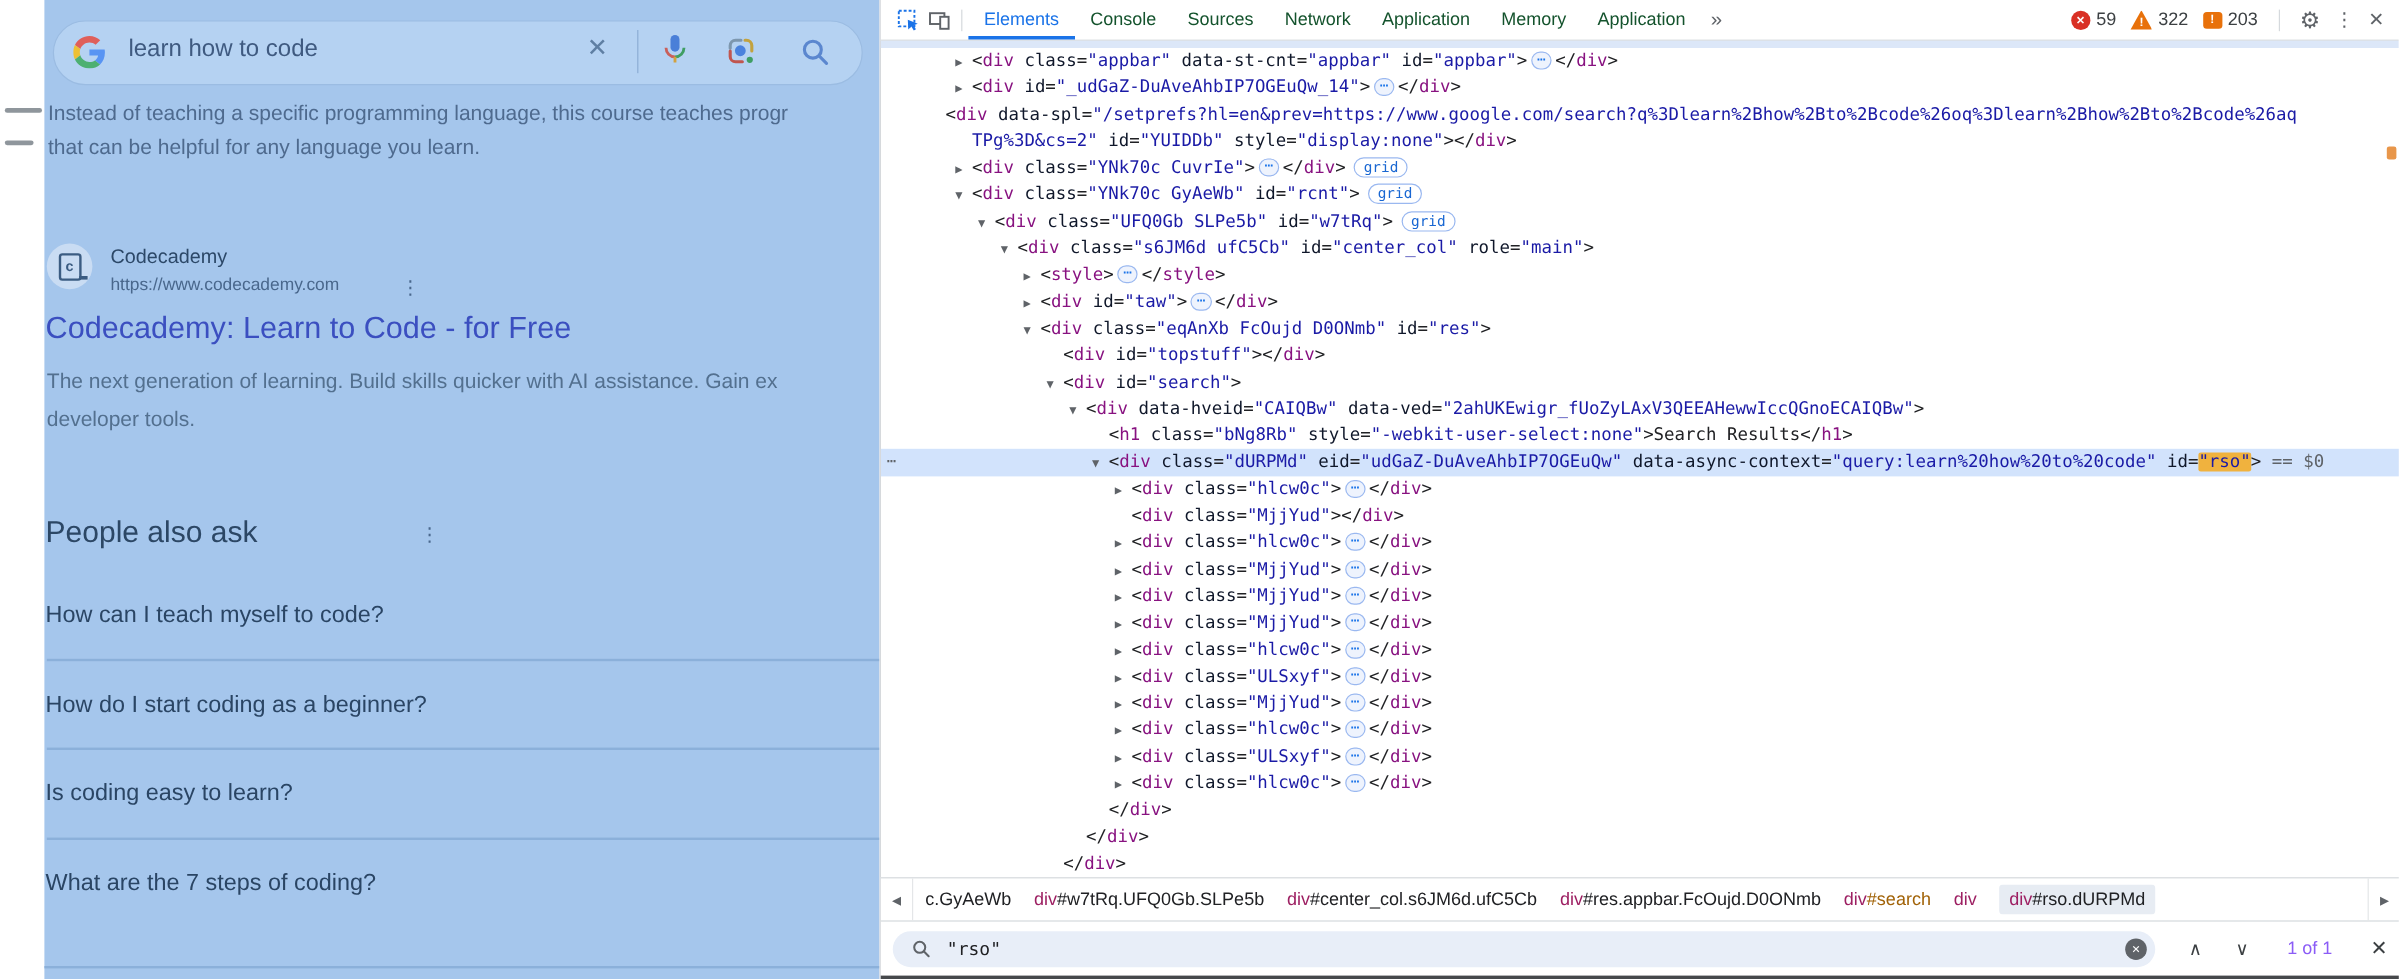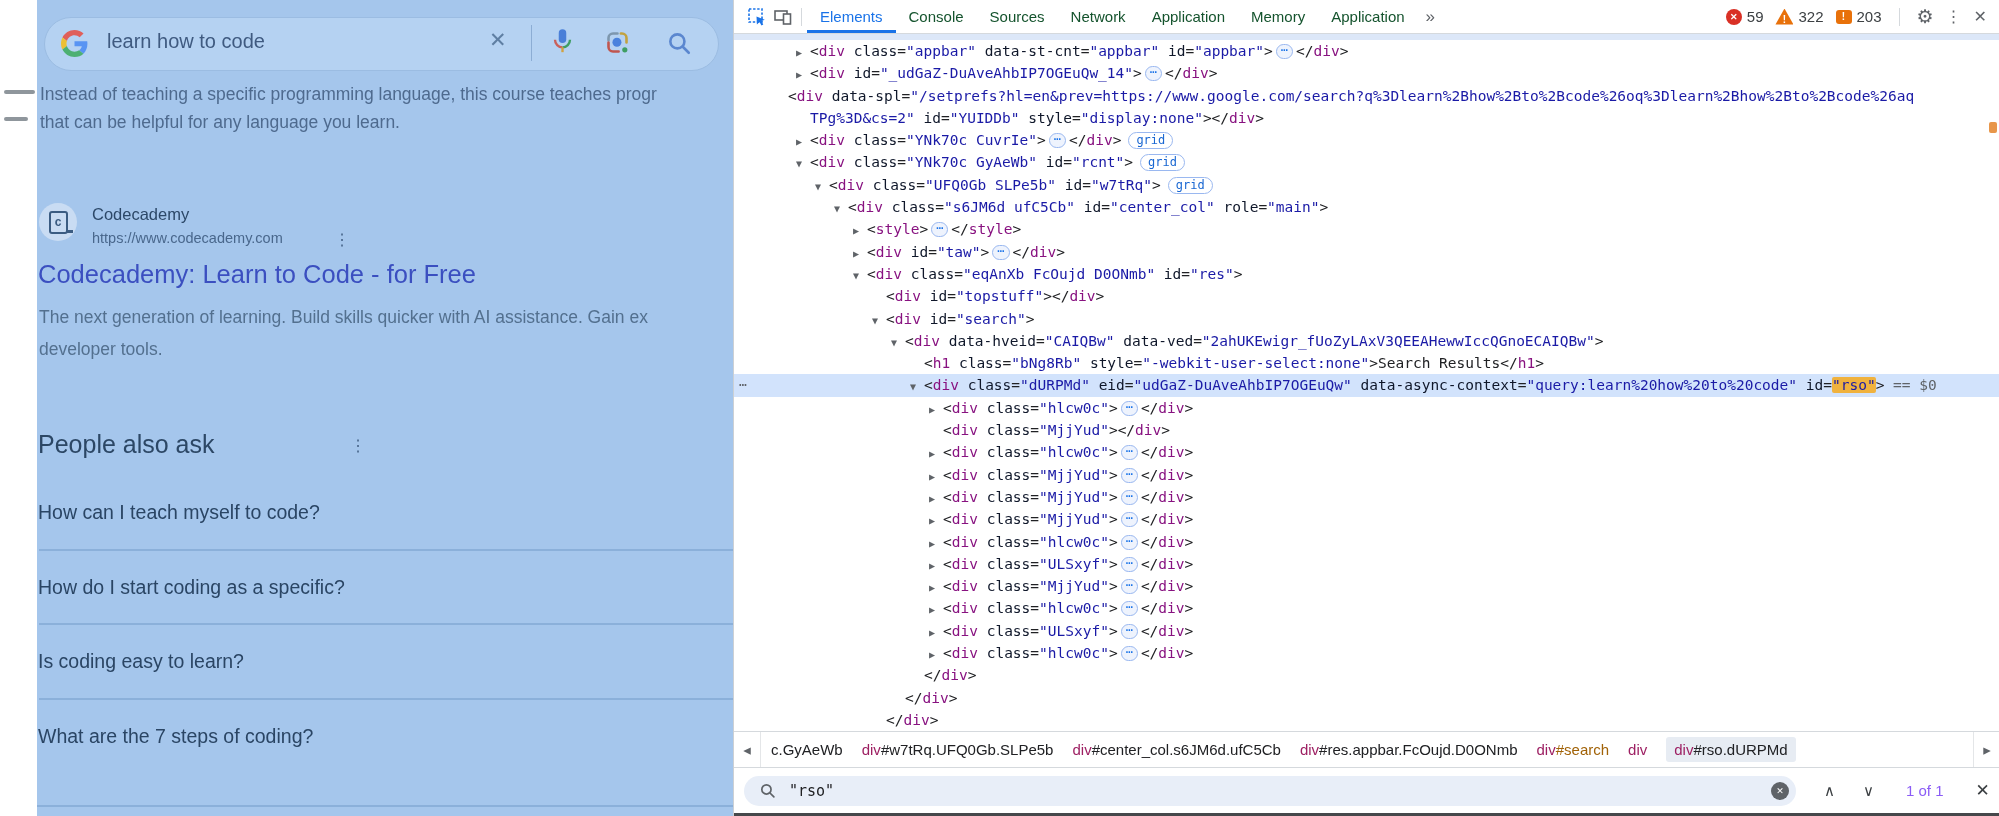--- a/index.html
+++ b/index.html
@@ -130,21 +130,21 @@
   <div class="siteurl">https://www.codecademy.com</div>
   <span class="menudots" style="left:334px;top:230px">⋮</span>
   <div class="rtitle">Codecademy: Learn to Code - for Free</div>
   <div class="snip" style="top:307px">The next generation of learning. Build skills quicker with AI assistance. Gain ex</div>
   <div class="snip" style="top:339px">developer tools.</div>
 
   <div class="paah">People also ask</div>
   <span class="menudots" style="left:350px;top:436px">⋮</span>
   <div id="paa">
       <div class="paaq" style="top: 501px;">How can I teach myself to code?</div>
-      <div class="paaq" style="top: 576px;">How do I start coding as a specific?</div>
+      <div class="paaq" style="top: 576px;">How do I start coding as a beginner?</div>
       <div class="paaq" style="top: 650px;">Is coding easy to learn?</div>
       <div class="paaq" style="top: 725px;">What are the 7 steps of coding?</div>
     </div>
   <div class="hdiv" style="left:39px;top:549px;width:694px"></div>
   <div class="hdiv" style="left:39px;top:623px;width:694px"></div>
   <div class="hdiv" style="left:39px;top:698px;width:694px"></div>
   <div class="hdiv" style="left:37px;top:805px;width:696px"></div>
 </section>
 
 <section class="devtools">

